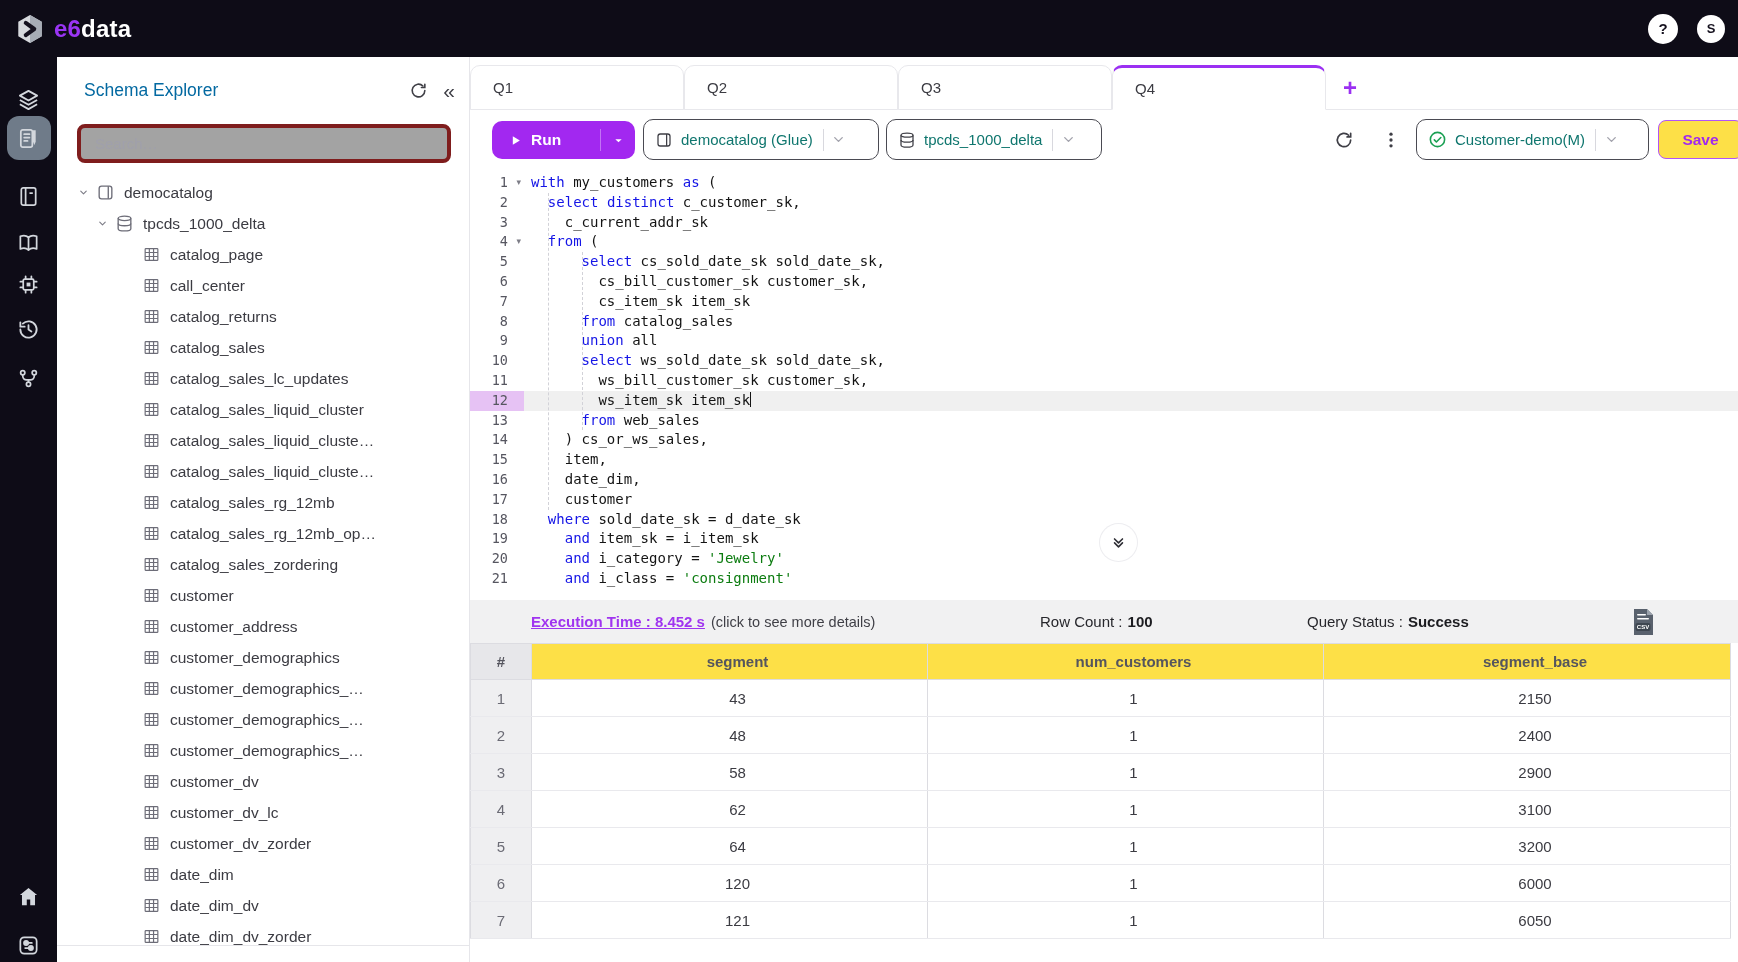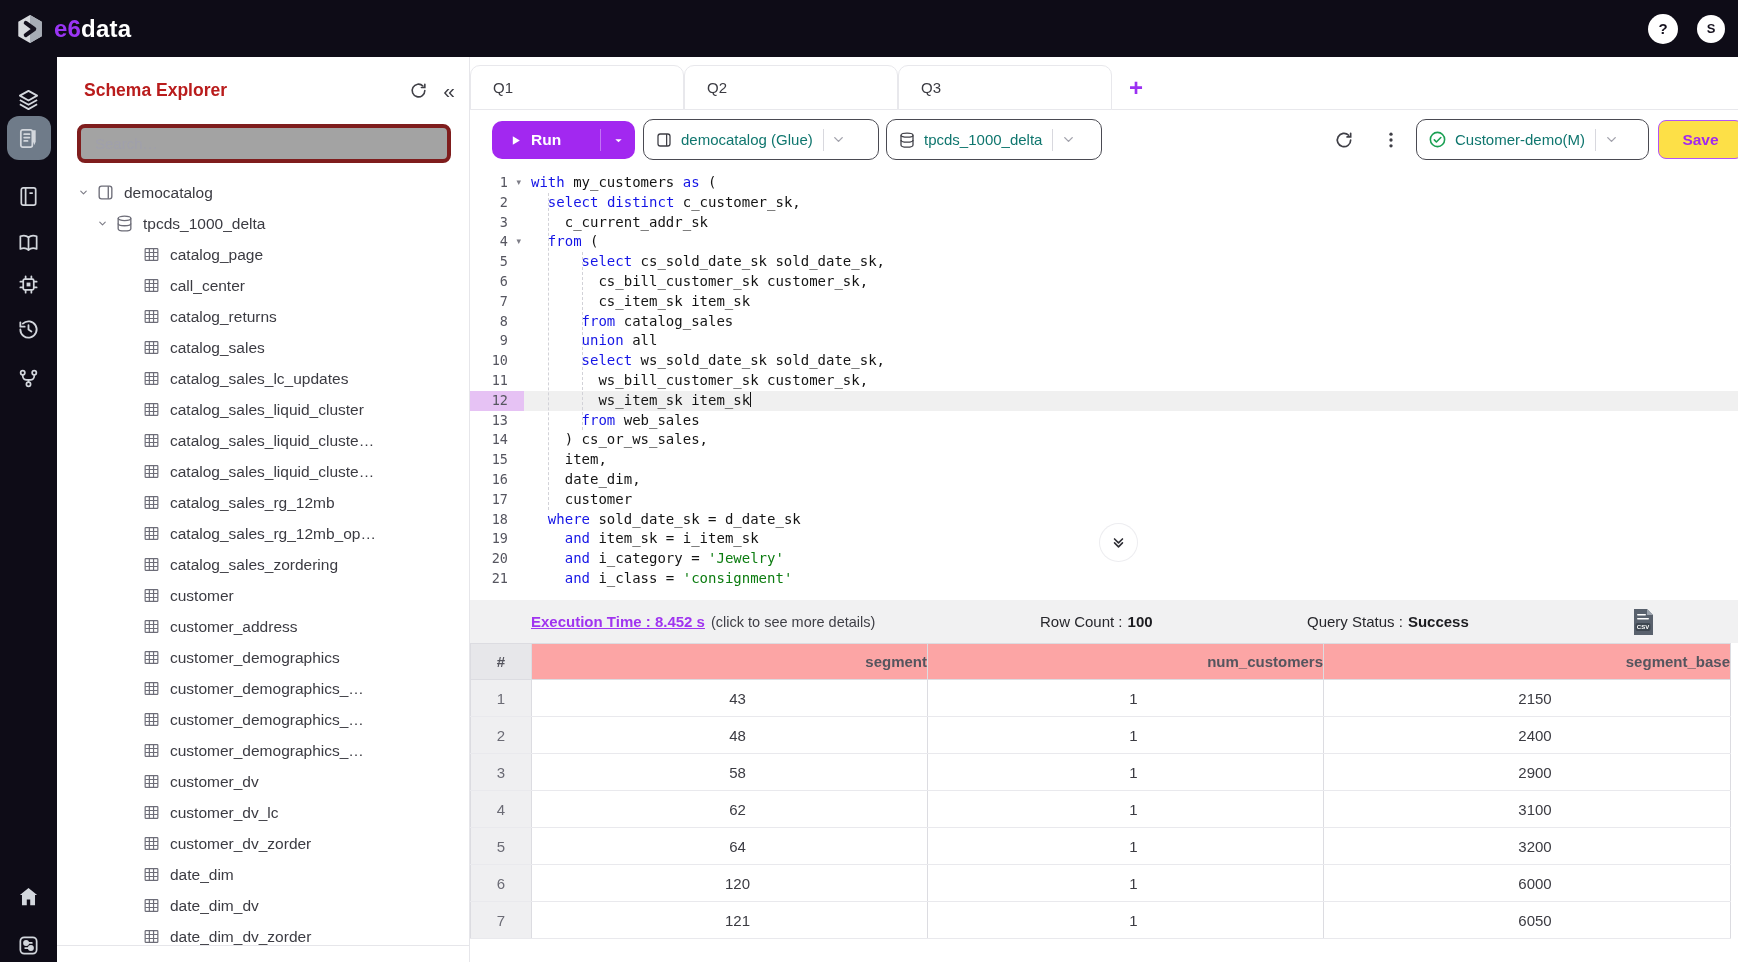--- a/index.html
+++ b/index.html
@@ -18,21 +18,21 @@
 
   
   .rail { position:absolute; left:0; top:57px; width:57px; height:905px; background:#0e0c17; }
   .rail-btn { position:absolute; left:0; width:57px; height:44px; display:flex; align-items:center; justify-content:center; color:#d3d7dd; cursor:pointer; }
   .rail-btn svg { width:23px; height:23px; }
   .rail-active-bg { position:absolute; left:7px; width:44px; height:44px; border-radius:12px; background:#6f7b89; }
 
   
   .schema { position:absolute; left:57px; top:57px; width:413px; height:905px; background:#fff; border-right:1px solid #e6e6ea; }
   .schema-head { position:absolute; left:27px; top:18px; right:14px; height:30px; display:flex; align-items:center; }
-  .schema-title { font-size:17.5px; font-weight:700; color:#b91c1c; }
+  .schema-title { font-size:17.5px; font-weight:400; color:#0369a1; }
   .schema-head-icons { margin-left:auto; display:flex; align-items:center; gap:15px; color:#3f3f46; }
   .schema-head-icons svg { width:19px; height:19px; }
   .collapse-glyph { font-size:21px; line-height:1; color:#3f3f46; font-weight:400; }
   .search-box { position:absolute; left:20px; top:67px; width:374px; height:39px; border:4px solid #7f1d1d; border-radius:8px; background:#a3a3a3; }
   .search-box input { width:100%; height:100%; border:none; outline:none; background:transparent; padding:0 14px; font-size:15px; color:#3f3f46; font-family:"Liberation Sans", sans-serif; }
   .search-box input::placeholder { color:#a0a0ab; }
   .tree { position:absolute; left:0; top:120px; width:412px; height:768px; overflow:hidden; }
   .tree-row { height:31px; display:flex; align-items:center; color:#3b3b42; font-size:15.5px; cursor:pointer; white-space:nowrap; }
   .tree-row .chev { width:13px; display:flex; align-items:center; justify-content:center; color:#7c7c86; margin-right:6px; }
   .tree-row .chev svg { width:11px; height:11px; }
@@ -106,21 +106,21 @@
   .sb-rows { left:570px; }
   .sb-status { left:837px; }
   .sb-bold { font-weight:700; margin-left:5px; color:#1c1c20; }
   .sb-label { color:#27272c; }
   .csv-btn { position:absolute; left:1158px; top:7px; width:30px; height:30px; display:flex; align-items:center; justify-content:center; cursor:pointer; }
 
   
   .results { position:absolute; left:0; top:586px; width:1260px; }
   table.res { border-collapse:collapse; table-layout:fixed; width:1260px; }
   table.res th, table.res td { border:1px solid #dcdce1; overflow:hidden; white-space:nowrap;text-align:center; }
-  table.res th { height:36px; font-size:15px; font-weight:700; color:#55555e; text-align:right; padding-left:16px; background:#fca5a5; }
+  table.res th { height:36px; font-size:15px; font-weight:700; color:#55555e; text-align:center; padding-left:16px; background:#fde047; }
   table.res th.c-idx { background:#e7e7ea; text-align:center; padding-left:0; }
   table.res td { height:37px; font-size:15px; color:#3b3b42; padding-left:16px; background:#fff; border-top:1px solid #e9e9ed; border-bottom:1px solid #e9e9ed; }
   table.res td.c-idx { background:#efeff1; color:#6b6b75; text-align:center; padding-left:0; }
 </style>
 </head>
 <body>
 
 <div class="app">
 
   <div class="topbar">
@@ -469,20 +469,23 @@
 
     <div class="tabstrip" id="tabs">
         <div class="tab">
           <span class="tab-label">Q1</span>
         </div>
         <div class="tab">
           <span class="tab-label">Q2</span>
         </div>
         <div class="tab">
           <span class="tab-label">Q3</span>
+        </div>
+        <div class="tab active">
+          <span class="tab-label">Q4</span>
         </div>
         <div class="tab-add">+</div>
       </div>
 
     <div class="toolbar">
       <div class="run-btn">
         <span class="play">
           <svg width="13" height="13" viewBox="0 0 24 24">
               <path d="M7 4v16l13-8z" fill="#ffffff"></path>
             </svg>

